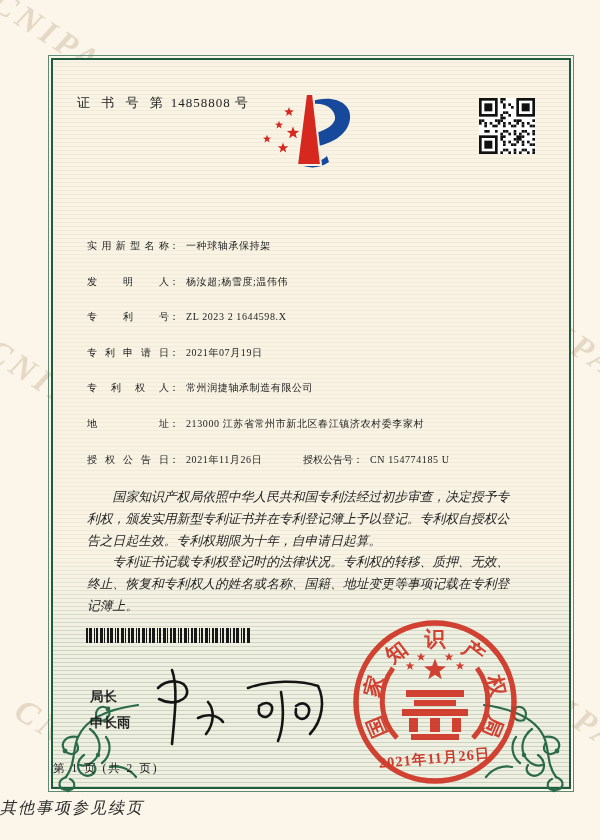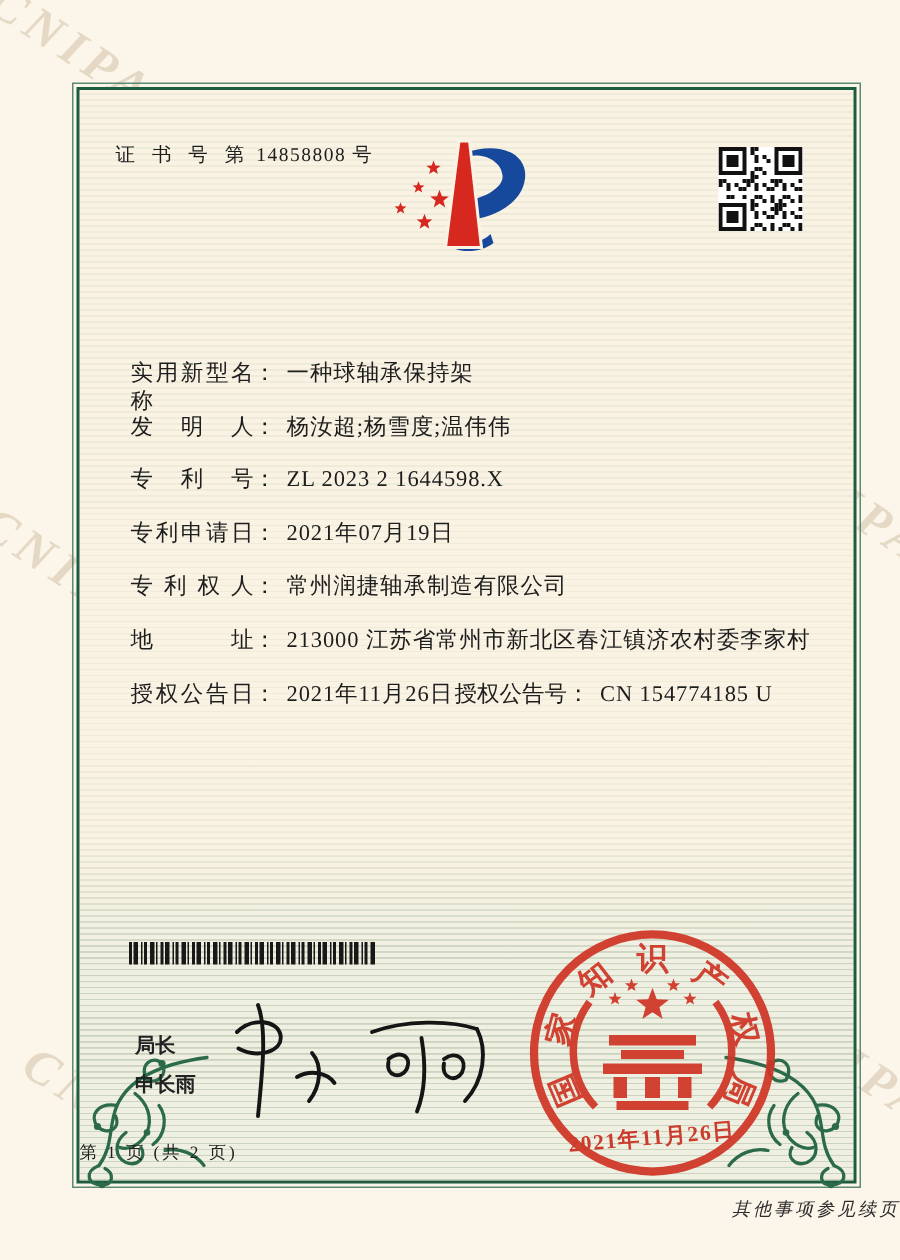--- a/index.html
+++ b/index.html
@@ -29,40 +29,40 @@
   .ornament.left{left:-7px}
   .ornament.right{right:-7px;transform:scaleX(-1)}
   .certno{position:absolute;left:24px;top:34px;font-size:13px;z-index:4}
   .certno .sp{letter-spacing:4px;margin-right:4px}
   .certno .num{letter-spacing:1px;margin-right:4px}
   .logo{position:absolute;left:199px;top:31px;z-index:4}
   .qr{position:absolute;left:426px;top:38px;width:56px;height:56px;background:#fff;z-index:4}
   .title{position:absolute;left:0;right:0;top:110px;text-align:center;z-index:4;
     font-size:33px;font-weight:bold;letter-spacing:6px;color:#111}
   .fields{position:absolute;left:34px;right:24px;top:179px;z-index:4}
-  .row{position:relative;height:35.6px;font-size:15px}
+  .row{position:relative;height:35.6px;font-size:10px}
   .flabel{display:inline-block;width:82px;text-align:justify;text-align-last:justify;
     -moz-text-align-last:justify;vertical-align:top}
   .colon{margin-right:7px}
   .fvalue{letter-spacing:.6px}
   .pair2{position:absolute;left:216px;top:0}
   .paras{position:absolute;left:34px;top:427px;width:434px;z-index:4;
     font-size:12.8px;line-height:21.8px;font-style:italic;color:#1f1f1f}
   .paras p{margin:0;text-indent:2em}
   .barcode{position:absolute;left:33px;top:568px;width:170px;height:15px;z-index:4;font-size:0}
   .barcode i{display:inline-block;height:100%;background:#181818}
   .director{position:absolute;left:37px;top:624px;z-index:4;
     font-family:"Liberation Sans","DejaVu Sans",sans-serif;
     font-weight:bold;font-size:13.5px;line-height:26px;color:#222}
   .sig{position:absolute;left:95px;top:596px;z-index:5}
   .seal{position:absolute;left:296px;top:556px;z-index:6}
   .pagenum{position:absolute;left:0;right:0;bottom:11px;text-align:left;
     font-size:11.5px;letter-spacing:2px;z-index:4;color:#222}
-  .note{position:absolute;left:0;right:0;top:798px;text-align:right;z-index:2;
-    font-size:12px;font-style:italic;letter-spacing:2px;color:#2c2c2c}
+  .note{position:absolute;left:0;right:0;top:798px;text-align:left;z-index:2;
+    font-size:16px;font-style:italic;letter-spacing:2px;color:#2c2c2c}
 </style>
 </head>
 <body>
 
 <div class="wm" style="left:-14px;top:14px">CNIPA</div>
 <div class="wm" style="left:300px;top:92px">CNIPA</div>
 <div class="wm" style="left:352px;top:228px">CNIPA</div>
 <div class="wm" style="left:-20px;top:362px">CNIPA</div>
 <div class="wm" style="left:502px;top:318px">CNIPA</div>
 <div class="wm" style="left:100px;top:545px">CNIPA</div>
@@ -247,20 +247,24 @@
       <span class="flabel">地址</span><span class="colon">：</span><span class="fvalue">213000 江苏省常州市新北区春江镇济农村委李家村</span>
     </div>
     <div class="row">
       <span class="flabel">授权公告日</span><span class="colon">：</span><span class="fvalue">2021年11月26日</span>
       <span class="pair2">
         <span>授权公告号</span><span class="colon">：</span><span class="fvalue">CN 154774185 U</span>
       </span>
     </div>
   </div>
 
+  <div class="paras">
+    <p>国家知识产权局依照中华人民共和国专利法经过初步审查，决定授予专利权，颁发实用新型专利证书并在专利登记簿上予以登记。专利权自授权公告之日起生效。专利权期限为十年，自申请日起算。</p>
+    <p>专利证书记载专利权登记时的法律状况。专利权的转移、质押、无效、终止、恢复和专利权人的姓名或名称、国籍、地址变更等事项记载在专利登记簿上。</p>
+  </div>
 
   <div class="barcode" id="barcode"><i style="width: 2px; margin-right: 1px;"></i><i style="width: 3px; margin-right: 2px;"></i><i style="width: 1px; margin-right: 1px;"></i><i style="width: 2px; margin-right: 2px;"></i><i style="width: 3px; margin-right: 1px;"></i><i style="width: 1px; margin-right: 2px;"></i><i style="width: 2px; margin-right: 1px;"></i><i style="width: 3px; margin-right: 2px;"></i><i style="width: 1px; margin-right: 1px;"></i><i style="width: 2px; margin-right: 2px;"></i><i style="width: 3px; margin-right: 1px;"></i><i style="width: 1px; margin-right: 2px;"></i><i style="width: 2px; margin-right: 1px;"></i><i style="width: 3px; margin-right: 2px;"></i><i style="width: 1px; margin-right: 1px;"></i><i style="width: 2px; margin-right: 2px;"></i><i style="width: 3px; margin-right: 1px;"></i><i style="width: 1px; margin-right: 2px;"></i><i style="width: 2px; margin-right: 1px;"></i><i style="width: 3px; margin-right: 2px;"></i><i style="width: 1px; margin-right: 1px;"></i><i style="width: 2px; margin-right: 2px;"></i><i style="width: 3px; margin-right: 1px;"></i><i style="width: 1px; margin-right: 2px;"></i><i style="width: 2px; margin-right: 1px;"></i><i style="width: 3px; margin-right: 2px;"></i><i style="width: 1px; margin-right: 1px;"></i><i style="width: 2px; margin-right: 2px;"></i><i style="width: 3px; margin-right: 1px;"></i><i style="width: 1px; margin-right: 2px;"></i><i style="width: 2px; margin-right: 1px;"></i><i style="width: 3px; margin-right: 2px;"></i><i style="width: 1px; margin-right: 1px;"></i><i style="width: 2px; margin-right: 2px;"></i><i style="width: 3px; margin-right: 1px;"></i><i style="width: 1px; margin-right: 2px;"></i><i style="width: 2px; margin-right: 1px;"></i><i style="width: 3px; margin-right: 2px;"></i><i style="width: 1px; margin-right: 1px;"></i><i style="width: 2px; margin-right: 2px;"></i><i style="width: 3px; margin-right: 1px;"></i><i style="width: 1px; margin-right: 2px;"></i><i style="width: 2px; margin-right: 1px;"></i><i style="width: 3px; margin-right: 2px;"></i><i style="width: 1px; margin-right: 1px;"></i><i style="width: 2px; margin-right: 2px;"></i><i style="width: 3px; margin-right: 1px;"></i></div>
 
   <div class="director">
     <div>局长</div>
     <div>申长雨</div>
   </div>
 
   <svg class="sig" width="192" height="96" viewBox="0 0 192 96">
     <g fill="none" stroke="#151515" stroke-width="2.6" stroke-linecap="round">

